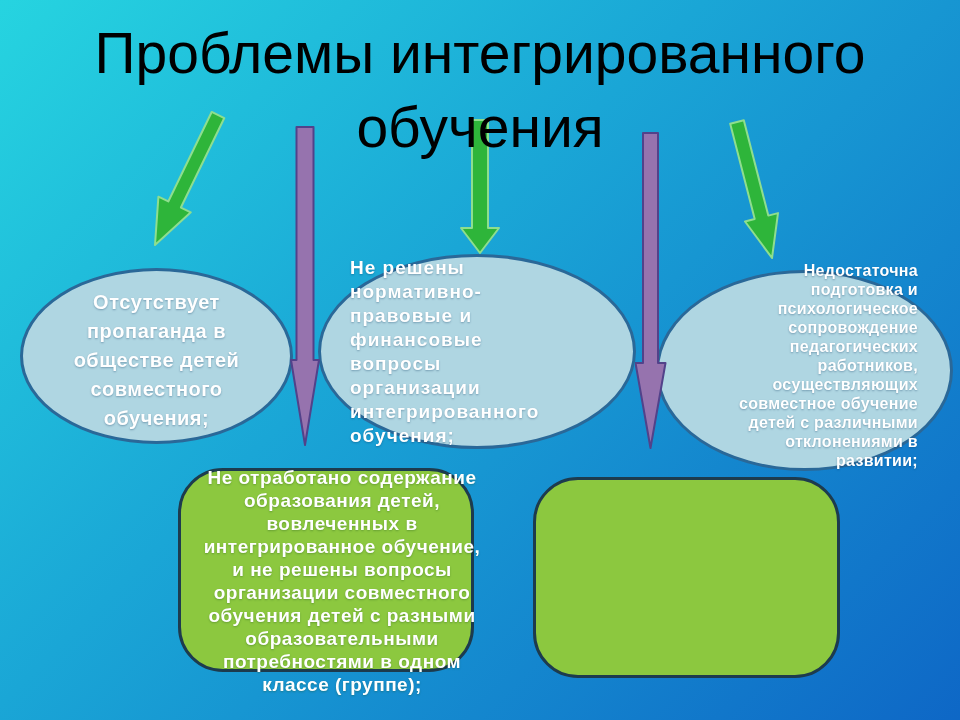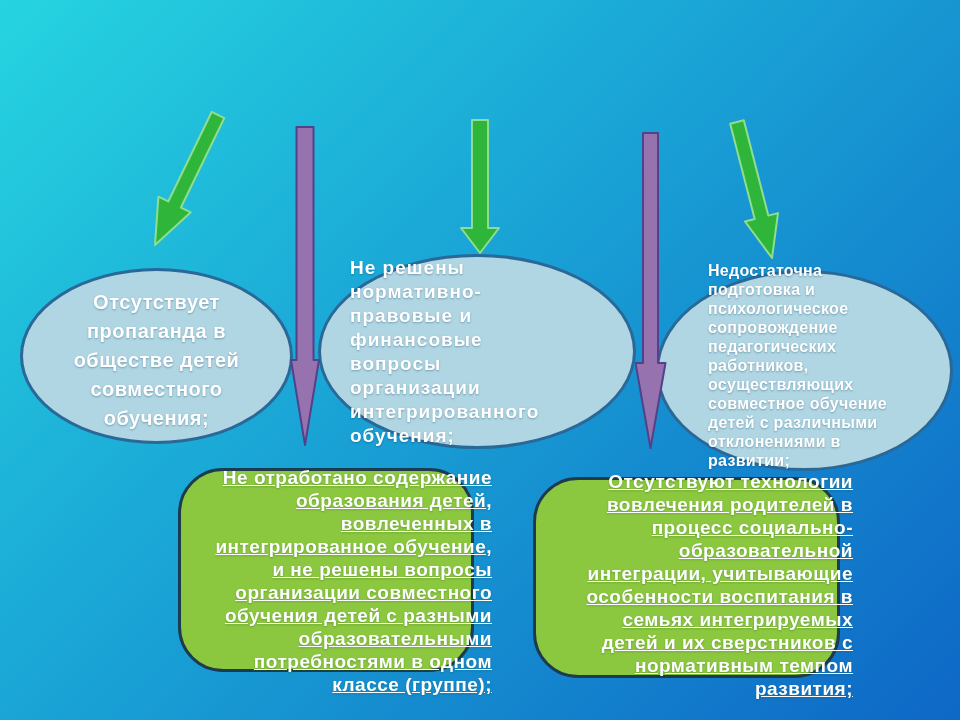--- a/index.html
+++ b/index.html
@@ -24,44 +24,44 @@
   .el-3{left:656px;top:270px;width:297px;height:201px;}
   .bubble-text{
     position:absolute;color:#fff;font-weight:bold;
     white-space:pre-line;z-index:2;
     text-shadow:0 1px 2px rgba(10,50,90,0.35);
   }
   .t-1{left:40px;top:288px;width:233px;text-align:center;
        font-size:20px;line-height:29px;letter-spacing:0.5px;}
   .t-2{left:350px;top:256px;width:254px;text-align:left;
        font-size:19px;line-height:24px;letter-spacing:1px;}
-  .t-3{left:708px;top:261px;width:210px;text-align:left;
+  .t-3{left:708px;top:261px;width:210px;text-align:right;
        font-size:16px;line-height:19px;letter-spacing:0.3px;}
   .greenbox{
     position:absolute;background:#8cc83f;border:3px solid #1d3b4e;
     border-radius:45px;box-sizing:border-box;z-index:3;
   }
   .gb-1{left:178px;top:468px;width:296px;height:204px;}
   .gb-2{left:533px;top:477px;width:307px;height:201px;}
   .box-text{
-    position:absolute;color:#fff;font-weight:bold;text-align:right;
+    position:absolute;color:#fff;font-weight:bold;text-align:center;
     font-size:19px;line-height:23px;letter-spacing:0.5px;
     white-space:pre-line;z-index:4;
     text-shadow:0 1px 2px rgba(30,80,30,0.35);
-    text-decoration:underline;
   }
   .bt-1{left:192px;top:466px;width:300px;}
   .bt-2{left:543px;top:470px;width:310px;}
   .arrow{position:absolute;z-index:5;}
 </style>
 </head>
 <body>
 
 <div class="slide">
 
+  <div class="title">Проблемы интегрированного обучения</div>
 
   <div class="ellipse el-1"></div>
   <div class="ellipse el-2"></div>
   <div class="ellipse el-3"></div>
 
   <div class="bubble-text t-1">Отсутствует
 пропаганда в
 обществе детей
 совместного
 обучения;</div>
@@ -91,30 +91,20 @@
   <div class="box-text bt-1">Не отработано содержание
 образования детей,
 вовлеченных в
 интегрированное обучение,
 и не решены вопросы
 организации совместного
 обучения детей с разными
 образовательными
 потребностями в одном
 классе (группе);</div>
-  <div class="box-text bt-2">Отсутствуют технологии
-вовлечения родителей в
-процесс социально-
-образовательной
-интеграции, учитывающие
-особенности воспитания в
-семьях интегрируемых
-детей и их сверстников с
-нормативным темпом
-развития;</div>
 
   <svg class="arrow" style="left:140px;top:105px;" width="100" height="150" viewBox="0 0 100 150">
     <polygon points="84.3,13.05 40.9,102.55 50.8,107.35 15,140 18.4,91.65 28.3,96.45 71.7,6.95" stroke-width="2" stroke-linejoin="round" fill="#2eb53a" stroke="#8ede8e"></polygon>
   </svg>
 
   <svg class="arrow" style="left:288px;top:125px;" width="36" height="325" viewBox="0 0 36 325">
     <polygon points="8.5,2 25.5,2 25.5,235 31,235 17,320 3,235 8.5,235" stroke-width="2" stroke-linejoin="round" fill="#9673ae" stroke="#52428a"></polygon>
   </svg>
 
   <svg class="arrow" style="left:455px;top:112px;" width="50" height="145" viewBox="0 0 50 145">

